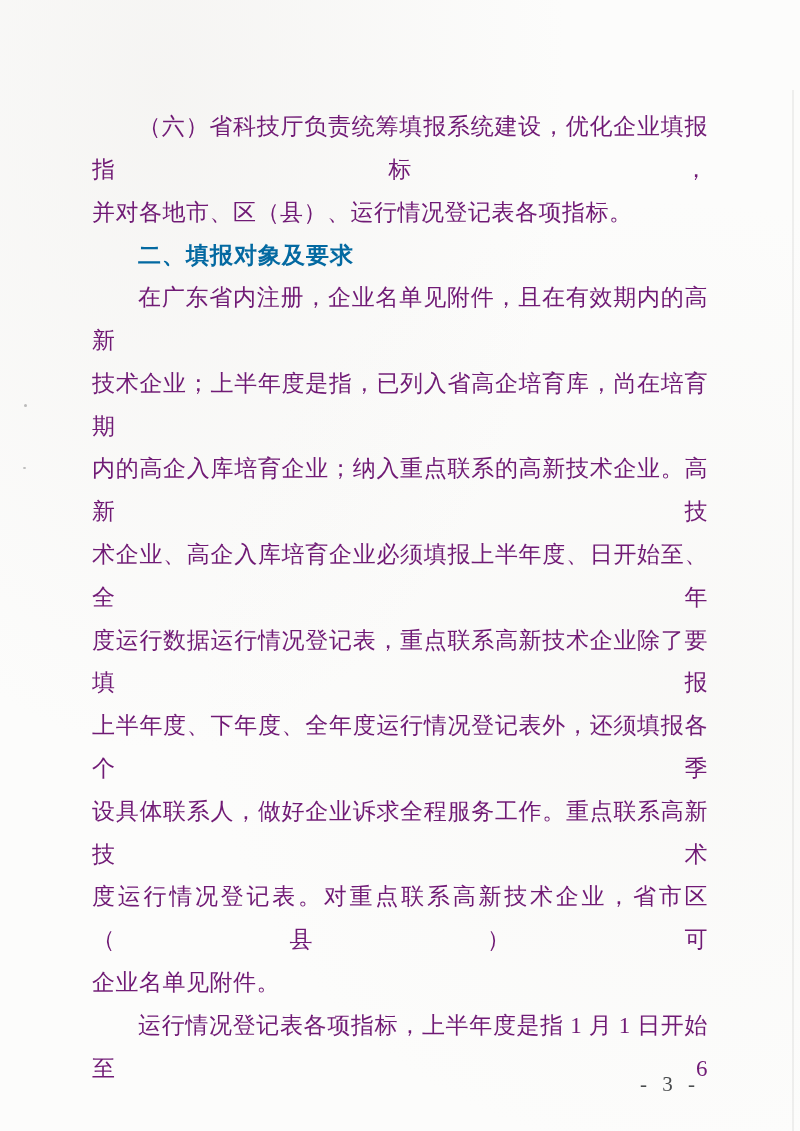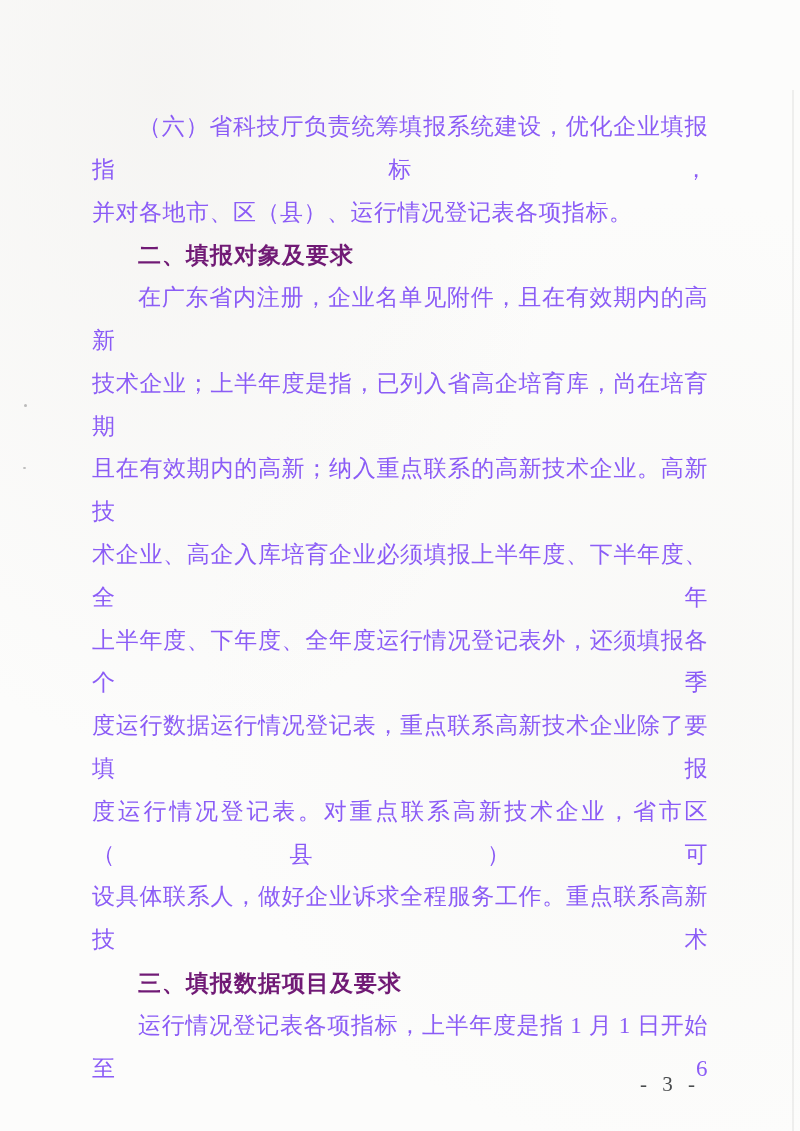--- a/index.html
+++ b/index.html
@@ -43,37 +43,37 @@
 
   .textblock {
     position: absolute;
     left: 92px;
     top: 106px;
     width: 616px;
   }
   .line {
     font-size: 23px;
     line-height: 42.8px;
-    color: #8b5cf6;
+    color: #701a75;
     letter-spacing: 0.5px;
     text-align: left;
   }
   
   .line.fill {
     text-align: justify;
     text-align-last: justify;
     text-justify: inter-character;
   }
   .line.first {
     text-indent: 2em;
   }
   .line.heading {
     font-family: "Liberation Sans", "DejaVu Sans", sans-serif;
     font-weight: bold;
-    color: #701a75;
+    color: #0369a1;
     letter-spacing: 1px;
   }
   .page-number {
     position: absolute;
     right: 100px;
     top: 1072px;
     font-size: 21px;
     color: #4a4c4e;
     letter-spacing: 5px;
     font-family: "Liberation Serif", "DejaVu Serif", serif;
@@ -92,28 +92,26 @@
     <div class="block">
       <div class="line first fill">（六）省科技厅负责统筹填报系统建设，优化企业填报指标，</div>
       <div class="line">并对各地市、区（县）、运行情况登记表各项指标。</div>
     </div>
     <div class="block">
       <div class="line heading first">二、填报对象及要求</div>
     </div>
     <div class="block">
       <div class="line first fill">在广东省内注册，企业名单见附件，且在有效期内的高新</div>
       <div class="line fill">技术企业；上半年度是指，已列入省高企培育库，尚在培育期</div>
-      <div class="line fill">且在有效期内的高新；纳入重点联系的高新技术企业。高新技</div>
-      <div class="line fill">术企业、高企入库培育企业必须填报上半年度、下半年度、全年</div>
+      <div class="line fill">内的高企入库培育企业；纳入重点联系的高新技术企业。高新技</div>
+      <div class="line fill">术企业、高企入库培育企业必须填报上半年度、日开始至、全年</div>
+      <div class="line fill">度运行数据运行情况登记表，重点联系高新技术企业除了要填报</div>
       <div class="line fill">上半年度、下年度、全年度运行情况登记表外，还须填报各个季</div>
-      <div class="line fill">度运行数据运行情况登记表，重点联系高新技术企业除了要填报</div>
+      <div class="line fill">设具体联系人，做好企业诉求全程服务工作。重点联系高新技术</div>
       <div class="line fill">度运行情况登记表。对重点联系高新技术企业，省市区（县）可</div>
-      <div class="line fill">设具体联系人，做好企业诉求全程服务工作。重点联系高新技术</div>
-    </div>
-    <div class="block">
-      <div class="line heading first">三、填报数据项目及要求</div>
+      <div class="line">企业名单见附件。</div>
     </div>
     <div class="block">
       <div class="line first fill">运行情况登记表各项指标，上半年度是指 1 月 1 日开始至 6</div>
     </div>
   </div>
 
 <div class="page-number">- 3 -</div>
 
 </body></html>

